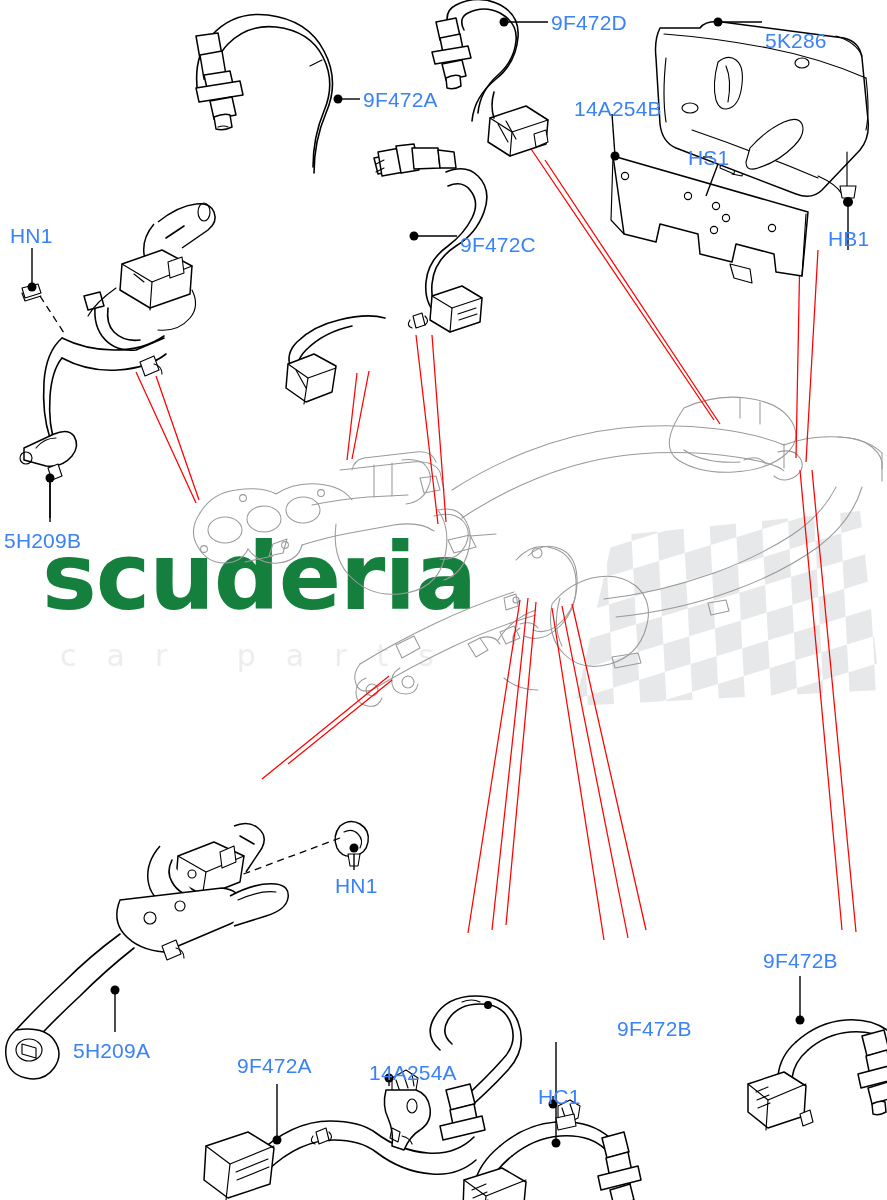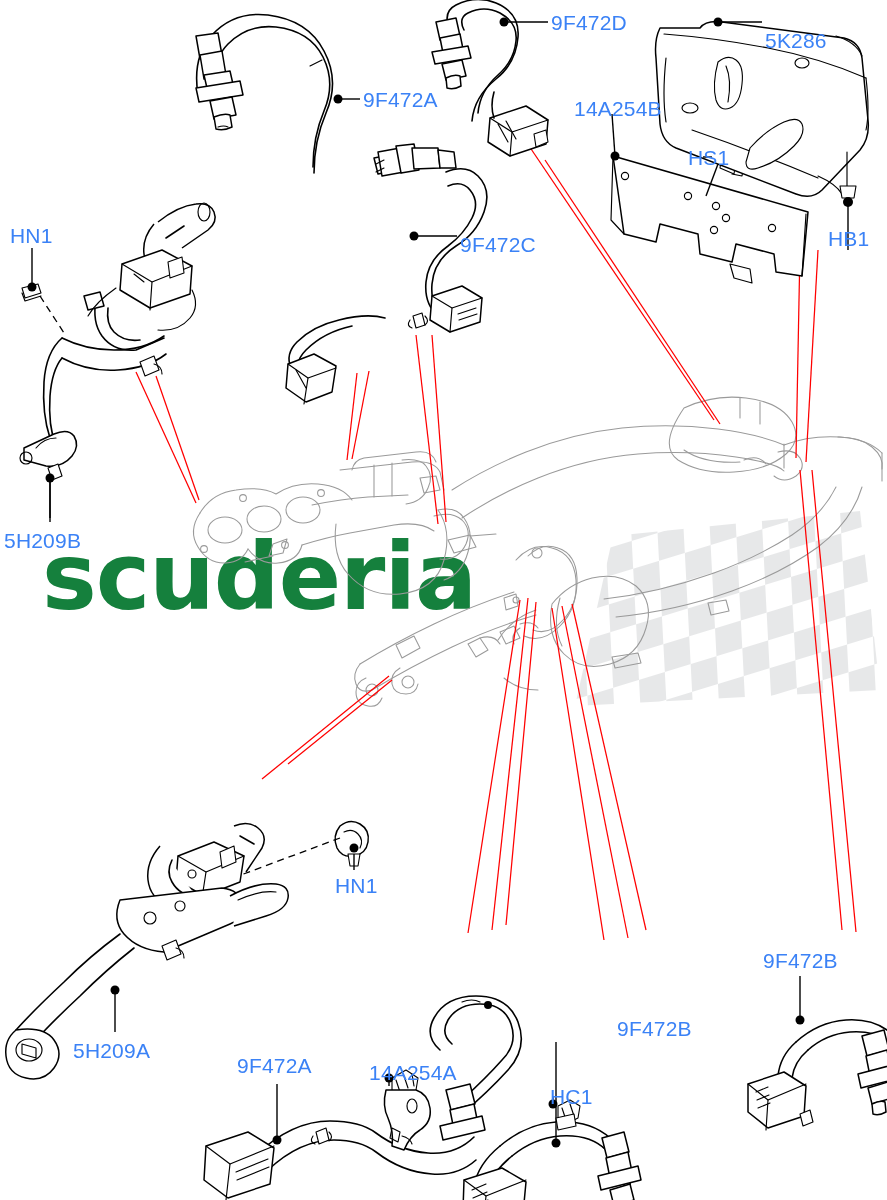--- a/index.html
+++ b/index.html
@@ -43,20 +43,21 @@
     user-select:none;
     line-height:1;
   }
 </style>
 </head>
 <body>
 
 <div id="stage">
 
   <div class="wm-scuderia">scuderia</div>
+  <div class="wm-carparts">car parts</div>
 
   <svg id="artwork" viewBox="0 0 887 1200" xmlns="http://www.w3.org/2000/svg">
 
     <defs>
       <style>
         .bk{fill:none;stroke:#000;stroke-width:1.6;stroke-linecap:round;stroke-linejoin:round;}
         .bk2{fill:none;stroke:#000;stroke-width:1.15;stroke-linecap:round;stroke-linejoin:round;}
         .bkf{fill:#fff;stroke:#000;stroke-width:1.5;stroke-linejoin:round;}
         .bkf2{fill:#fff;stroke:#000;stroke-width:1.1;stroke-linejoin:round;}
         .gh{fill:none;stroke:#9a9a9a;stroke-width:1.05;stroke-linecap:round;stroke-linejoin:round;}
@@ -478,15 +479,15 @@
   <div class="lbl" style="left:10px;top:225px;">HN1</div>
   <div class="lbl" style="left:460px;top:234px;text-align:right;">9F472C</div>
   <div class="lbl" style="left:828px;top:228px;">HB1</div>
   <div class="lbl" style="left:4px;top:530px;">5H209B</div>
   <div class="lbl" style="left:335px;top:875px;">HN1</div>
   <div class="lbl" style="left:763px;top:950px;">9F472B</div>
   <div class="lbl" style="left:73px;top:1040px;">5H209A</div>
   <div class="lbl" style="left:345px;top:1062px;margin-left:24px;">14A254A</div>
   <div class="lbl" style="left:617px;top:1018px;">9F472B</div>
   <div class="lbl" style="left:237px;top:1055px;">9F472A</div>
-  <div class="lbl" style="left:538px;top:1086px;margin-left:12px;">HC1</div>
+  <div class="lbl" style="left:538px;top:1086px;">HC1</div>
 
 </div>
 
 </body></html>

